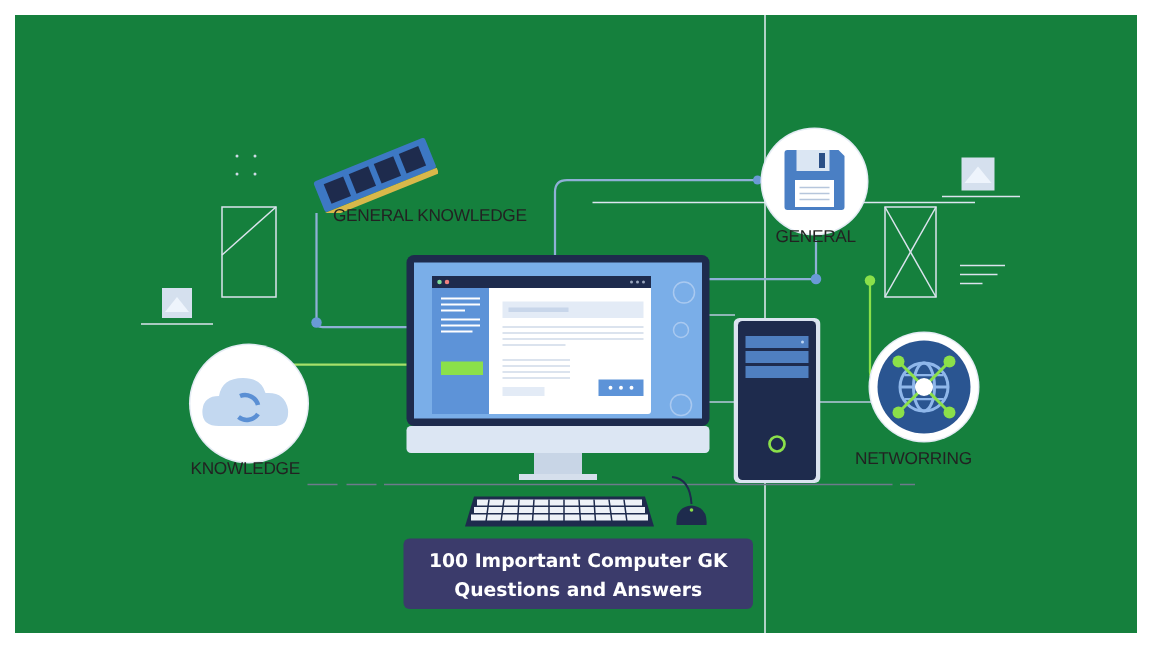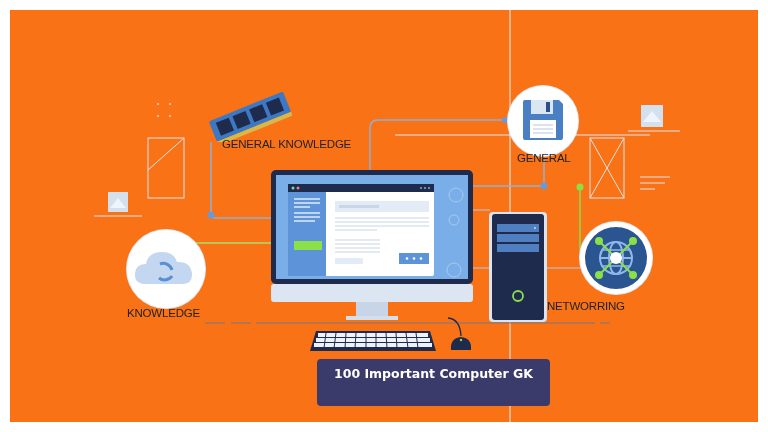--- a/index.html
+++ b/index.html
@@ -1,22 +1,22 @@
 <!DOCTYPE html>
 <html><head>
 <meta charset="utf-8">
 <style>
   * { box-sizing: border-box; margin: 0; padding: 0; }
   html, body { width: 768px; height: 432px; background: #ffffff; overflow: hidden; }
   body { font-family: "Liberation Sans", sans-serif; position: relative; }
-  .panel { position: absolute; left: 10px; top: 10px; width: 748px; height: 412px; background: #f97316; overflow: hidden; }
+  .panel { position: absolute; left: 10px; top: 10px; width: 748px; height: 412px; background: #15803d; overflow: hidden; }
   .abs { position: absolute; }
   svg { display: block; }
   .label { position: absolute; font-family: "Liberation Sans", sans-serif; font-size: 11.5px; color: #222; letter-spacing: -0.2px; white-space: nowrap; }
-  .title-box { position: absolute; left: 259px; top: 349px; width: 233px; height: 47px; background: #3b3b6b; border-radius: 4px; color: #fff; text-align: center; font-family: "DejaVu Sans", sans-serif; font-weight: bold; font-size: 12.5px; line-height: 19px; padding-top: 5px; margin-left: 48px; }
+  .title-box { position: absolute; left: 259px; top: 349px; width: 233px; height: 47px; background: #3b3b6b; border-radius: 4px; color: #fff; text-align: center; font-family: "DejaVu Sans", sans-serif; font-weight: bold; font-size: 12.5px; line-height: 19px; padding-top: 5px; }
 </style>
 </head>
 <body>
 
 <div class="panel">
 
   <svg class="abs" style="left:0;top:0" width="748" height="412">
 
     <rect x="138" y="128" width="36" height="60" fill="none" stroke="#dbe3ee" stroke-width="1"></rect>
     <line x1="138" y1="160" x2="174" y2="128" stroke="#dbe3ee"></line>
@@ -112,21 +112,21 @@
       <line x1="19" y1="40" x2="45" y2="40" stroke="#8fb7ea" stroke-width="1.5"></line>
       <line x1="15" y1="15" x2="49" y2="49" stroke="#8be04a" stroke-width="2"></line>
       <line x1="49" y1="15" x2="15" y2="49" stroke="#8be04a" stroke-width="2"></line>
       <circle cx="15" cy="15" r="4" fill="#8be04a"></circle>
         <circle cx="49" cy="15" r="4" fill="#8be04a"></circle>
       <circle cx="15" cy="49" r="4" fill="#8be04a"></circle>
         <circle cx="49" cy="49" r="4" fill="#8be04a"></circle>
       <circle cx="32" cy="32" r="6" fill="#ffffff"></circle>
     </svg>
   </div>
-  <div class="label" style="left:537px;top:290px">NETWORRING</div>
+  <div class="label" style="left:560px;top:290px">NETWORRING</div>
 
   <div class="abs" style="left:260px;top:160px">
     <svg width="204" height="155" viewBox="0 0 204 155">
       <rect x="1" y="0" width="202" height="114" rx="5" fill="#1e2b4d"></rect>
       <rect x="6" y="5" width="192" height="104" fill="#7aaee8"></rect>
       <rect x="1" y="114" width="202" height="18" rx="3" fill="#dce6f3"></rect>
       <rect x="86" y="132" width="32" height="14" fill="#c8d5e6"></rect>
       <rect x="76" y="146" width="52" height="4" fill="#d5dfec"></rect>
 
       <rect x="18" y="14" width="146" height="92" rx="2" fill="#ffffff"></rect>
@@ -207,15 +207,16 @@
   <div class="abs" style="left:436px;top:306px">
     <svg width="30" height="36" viewBox="0 0 30 36">
       <path d="M2 2 Q14 3 15 20" fill="none" stroke="#1e2b4d" stroke-width="1.3"></path>
       <path d="M5 34 Q4 22 15 21 Q26 22 25 34 Z" fill="#1e2b4d"></path>
       <circle cx="15" cy="24" r="1.2" fill="#8be04a"></circle>
     </svg>
   </div>
 
   <div class="title-box">
     <div>100 Important Computer GK</div>
+    <div>Questions and Answers</div>
   </div>
 
 </div>
 
 </body></html>

